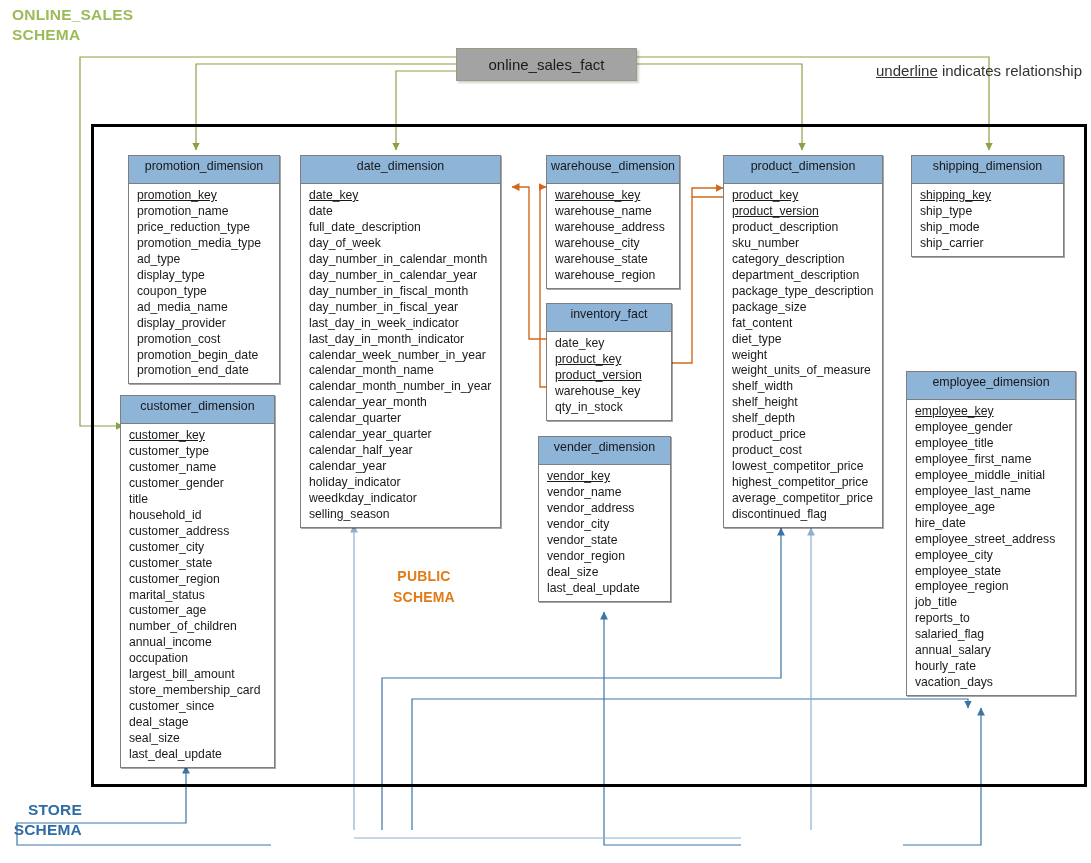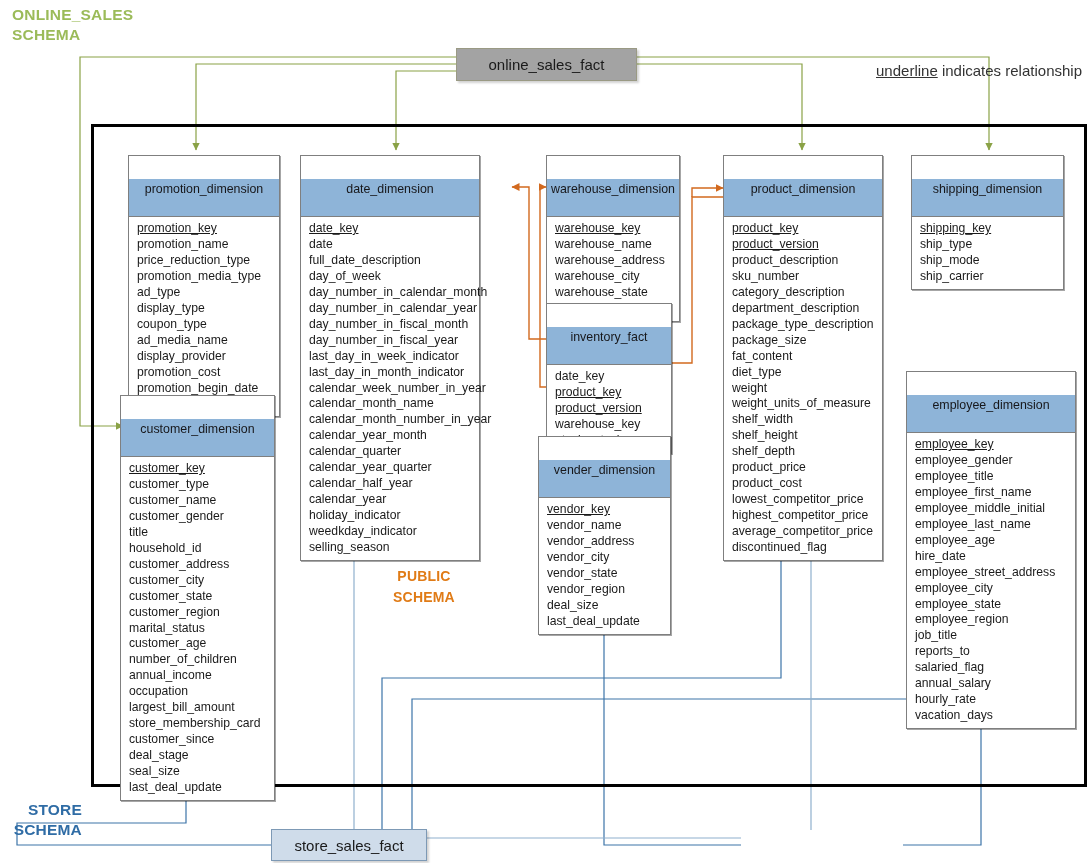--- a/index.html
+++ b/index.html
@@ -20,21 +20,21 @@
 
   
   #public-box{position:absolute;left:91px;top:124px;width:996px;height:663px;
               border:3px solid #000;box-sizing:border-box;background:transparent;}
 
   
   .table{position:absolute;background:#fff;border:1px solid #7f7f7f;
          box-shadow:1px 1px 0 rgba(0,0,0,.35);box-sizing:border-box;}
   .table .thead{background:#8eb4d8;border-bottom:1px solid #7f7f7f;
                 text-align:center;font-size:12.4px;color:#17171a;
-                padding:3px 2px 20px 2px;line-height:14px;margin-top:23px;}
+                padding:3px 2px 10px 2px;line-height:14px;}
   .table .tbody{padding:4px 0 4px 8px;}
   .table .col{font-size:12.2px;line-height:15.95px;color:#1a1a1a;white-space:nowrap;}
   .table .col.key{text-decoration:underline;}
 
   
   .fact{position:absolute;box-sizing:border-box;text-align:center;
         font-size:15px;line-height:32px;color:#1a1a1a;
         box-shadow:2px 2px 2px rgba(0,0,0,.18);}
   #online_sales_fact{background:#a3a3a3;border:1px solid #9a9a84;}
   #store_sales_fact,#store_order_fact{background:#cfdcea;border:1px solid #7d99b5;}
@@ -113,41 +113,40 @@
   <div class="schema-label" id="label-store">STORE
 SCHEMA</div>
   <div class="schema-label" id="label-public">PUBLIC
 SCHEMA</div>
 
   <div id="legend">
     <u>underline</u><span> indicates relationship</span>
   </div>
 
   <div class="fact" id="online_sales_fact" style="left:456px;top:48px;width:181px;height:33px;">online_sales_fact</div>
-  <div class="fact" id="store_sales_fact" style="left:271px;top:829px;width:156px;height:32px;">store_sales_fact</div>
 
   <div class="table" style="left:128px;top:155px;width:152px;">
     <div class="thead">promotion_dimension</div>
     <div class="tbody">
         <div class="col key">promotion_key</div>
         <div class="col">promotion_name</div>
         <div class="col">price_reduction_type</div>
         <div class="col">promotion_media_type</div>
         <div class="col">ad_type</div>
         <div class="col">display_type</div>
         <div class="col">coupon_type</div>
         <div class="col">ad_media_name</div>
         <div class="col">display_provider</div>
         <div class="col">promotion_cost</div>
         <div class="col">promotion_begin_date</div>
         <div class="col">promotion_end_date</div>
       </div>
   </div>
 
-  <div class="table" style="left:300px;top:155px;width:180px;">
+  <div class="table" style="left:300px;top:155px;width:201px;">
     <div class="thead">date_dimension</div>
     <div class="tbody">
         <div class="col key">date_key</div>
         <div class="col">date</div>
         <div class="col">full_date_description</div>
         <div class="col">day_of_week</div>
         <div class="col">day_number_in_calendar_month</div>
         <div class="col">day_number_in_calendar_year</div>
         <div class="col">day_number_in_fiscal_month</div>
         <div class="col">day_number_in_fiscal_year</div>

